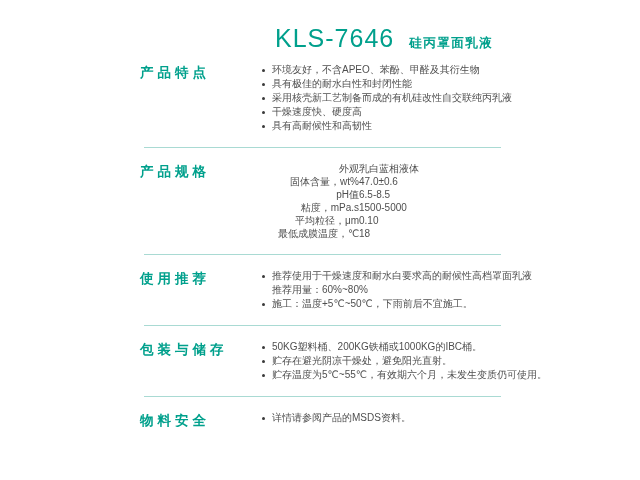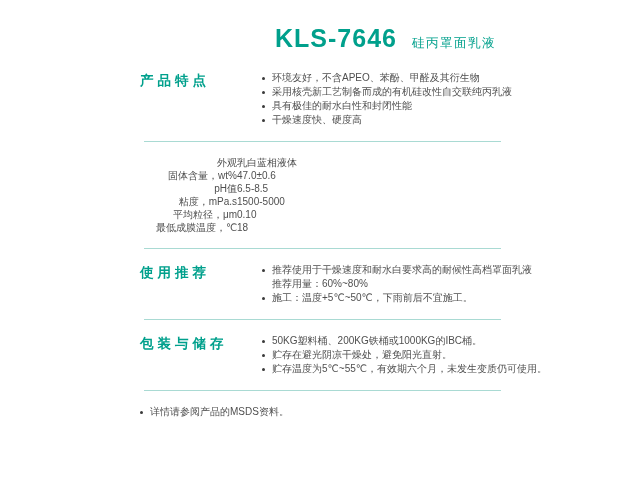--- a/index.html
+++ b/index.html
@@ -3,24 +3,24 @@
 <meta charset="utf-8">
 <style>
   html,body{margin:0;padding:0;background:#fff;}
   .page{
     position:relative;width:640px;height:480px;background:#ffffff;overflow:hidden;
     font-family:"Liberation Sans","DejaVu Sans",sans-serif;
     color:var(--body-text,#4f4f4f);
   }
   
   .title-row{position:absolute;left:275px;top:24px;display:flex;align-items:baseline;}
-  .brand{font-size:25px;font-weight:bold;color:var(--accent,#00a08c);letter-spacing:1px;white-space:nowrap;}
-  .subtitle{font-size:12.5px;font-weight:normal;color:var(--accent,#00a08c);margin-left:15px;letter-spacing:1.5px;white-space:nowrap;}
+  .brand{font-size:25px;font-weight:normal;color:var(--accent,#00a08c);letter-spacing:1px;white-space:nowrap;}
+  .subtitle{font-size:12.5px;font-weight:bold;color:var(--accent,#00a08c);margin-left:15px;letter-spacing:1.5px;white-space:nowrap;}
   
-  .doc{position:absolute;left:140px;top:62px;width:364px;margin-top:8px;}
+  .doc{position:absolute;left:140px;top:62px;width:364px;}
   .sec{display:flex;align-items:flex-start;}
   .sec-heading{
     width:122px;flex-shrink:0;font-size:13.5px;font-weight:bold;
     color:var(--accent,#00a08c);letter-spacing:4px;padding-top:2px;white-space:nowrap;
   }
   .sec-content{flex:1;font-size:10px;line-height:14px;padding-top:1px;}
   .li{display:flex;align-items:flex-start;white-space:nowrap;}
   .dot{width:3px;height:3px;border-radius:50%;background:#3a3a3a;margin:6px 7px 0 0;flex-shrink:0;}
   .li.sub{padding-left:10px;}
   
@@ -45,36 +45,41 @@
 
     <div class="sec">
       <div class="sec-heading">产品特点</div>
       <div class="sec-content">
         <div class="li">
             <span class="dot"></span>
             <span>环境友好，不含APEO、苯酚、甲醛及其衍生物</span>
           </div>
         <div class="li">
             <span class="dot"></span>
+            <span>具有极佳的耐水白性和封闭性能</span>
+          </div>
+        <div class="li">
+            <span class="dot"></span>
             <span>采用核壳新工艺制备而成的有机硅改性自交联纯丙乳液</span>
           </div>
         <div class="li">
             <span class="dot"></span>
-            <span>具有极佳的耐水白性和封闭性能</span>
+            <span>干燥速度快、硬度高</span>
           </div>
         <div class="li">
             <span class="dot"></span>
-            <span>干燥速度快、硬度高</span>
+            <span>具有高耐候性和高韧性</span>
           </div>
       </div>
     </div>
 
     <hr class="divider">
 
     <div class="sec">
+      <div class="sec-heading">产品规格</div>
       <div class="sec-content spec">
         <div class="spec-row">
             <span class="spec-label">外观</span>
             <span class="spec-value">乳白蓝相液体</span>
           </div>
         <div class="spec-row">
             <span class="spec-label">固体含量，wt%</span>
             <span class="spec-value">47.0±0.6</span>
           </div>
         <div class="spec-row">
@@ -131,20 +136,21 @@
         <div class="li">
             <span class="dot"></span>
             <span>贮存温度为5℃~55℃，有效期六个月，未发生变质仍可使用。</span>
           </div>
       </div>
     </div>
 
     <hr class="divider">
 
     <div class="sec">
+      <div class="sec-heading">物料安全</div>
       <div class="sec-content">
         <div class="li">
             <span class="dot"></span>
             <span>详情请参阅产品的MSDS资料。</span>
           </div>
       </div>
     </div>
 
   </div>
 </div>

